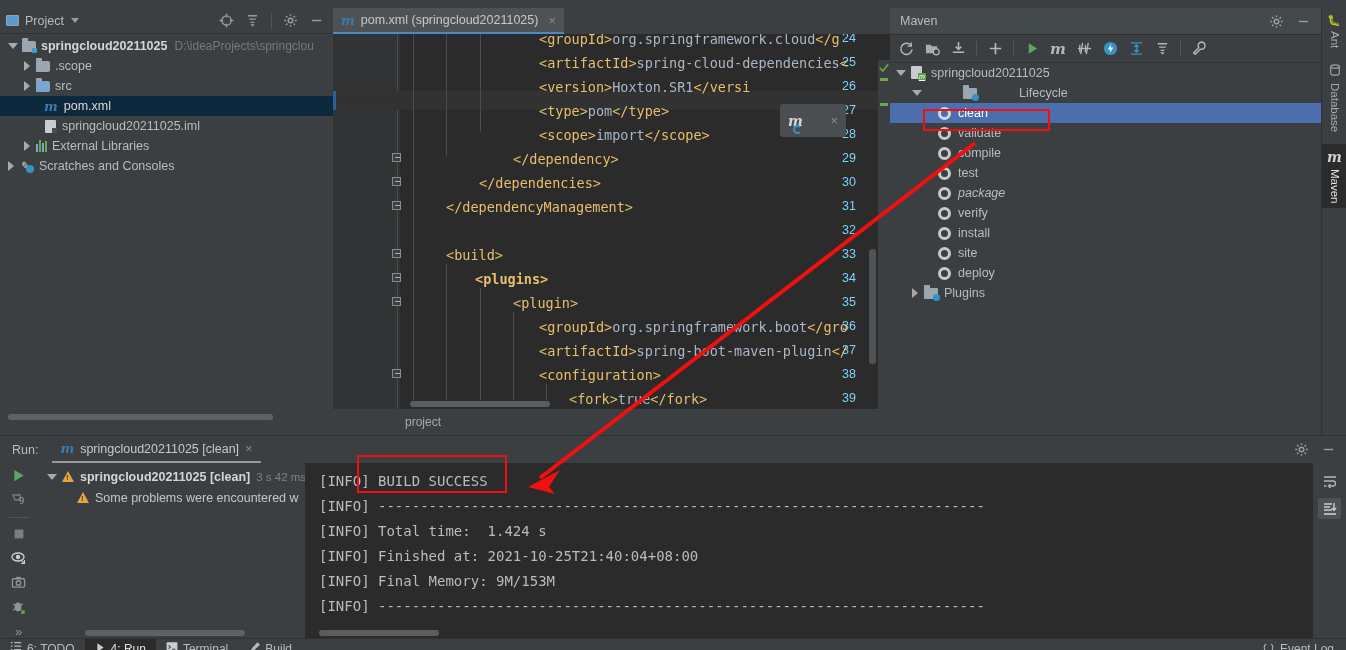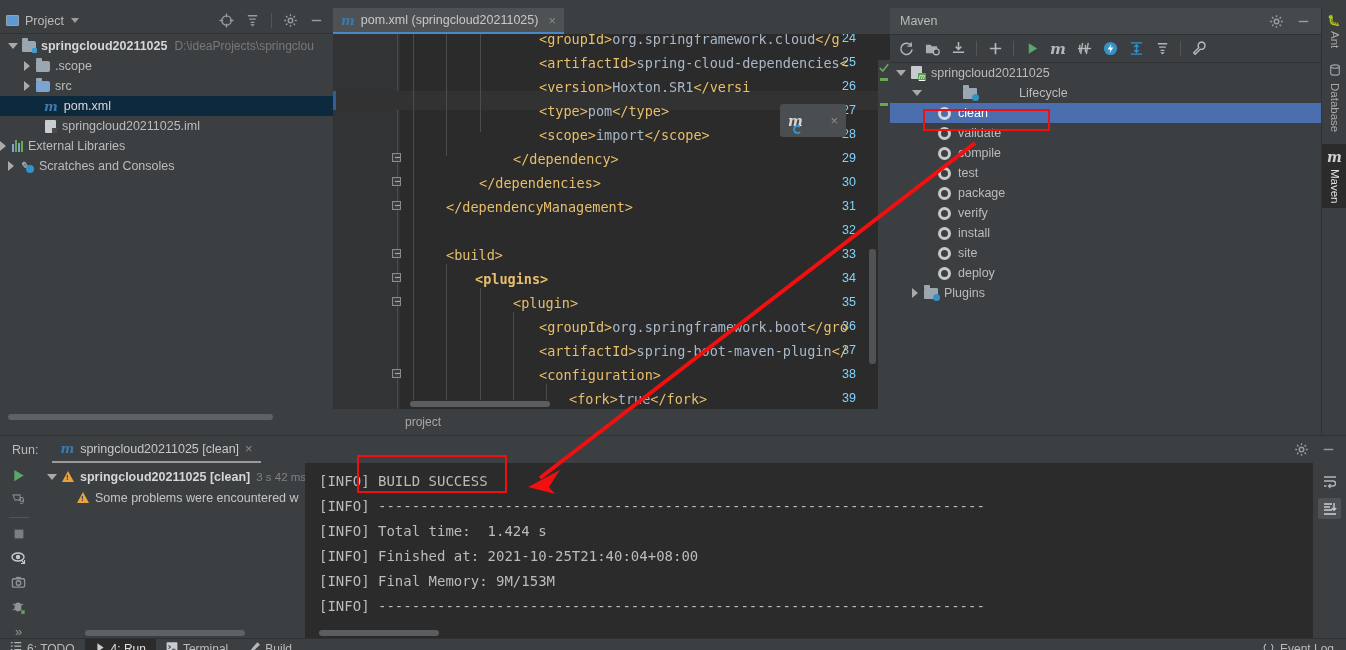--- a/index.html
+++ b/index.html
@@ -210,21 +210,21 @@
       <div class="tnode sel" style="padding-left:44px;">
         <span class="m-ico" style="margin-right:6px;">m</span>
         <span style="color:#d8d8d8;">pom.xml</span>
       </div>
 
       <div class="tnode" style="padding-left:45px;">
         <span class="iml-ico" style="margin-right:6px;"></span>
         <span>springcloud20211025.iml</span>
       </div>
 
-      <div class="tnode" style="padding-left:0;">
+      <div class="tnode" style="padding-left:24px;">
         <span class="tw right" style="margin-right:6px;"></span>
         <span class="lib-ico" style="margin-right:5px;">
           <i style="height:8px;background:#7ba4d0;"></i>
             <i style="height:12px;background:#6aa84f;"></i>
             <i style="height:9px;background:#7ba4d0;"></i>
             <i style="height:11px;background:#6aa84f;"></i>
         </span>
         <span>External Libraries</span>
       </div>
 
@@ -449,21 +449,21 @@
         <span>validate</span>
       </div>
       <div class="mnode" style="padding-left:48px;">
         <span class="gear" style="margin-right:7px;"></span>
         <span>compile</span>
       </div>
       <div class="mnode" style="padding-left:48px;">
         <span class="gear" style="margin-right:7px;"></span>
         <span>test</span>
       </div>
-      <div class="mnode" style="padding-left:48px;">
+      <div class="mnode" style="padding-left:48px;font-style:italic;">
         <span class="gear" style="margin-right:7px;"></span>
         <span>package</span>
       </div>
       <div class="mnode" style="padding-left:48px;">
         <span class="gear" style="margin-right:7px;"></span>
         <span>verify</span>
       </div>
       <div class="mnode" style="padding-left:48px;">
         <span class="gear" style="margin-right:7px;"></span>
         <span>install</span>

